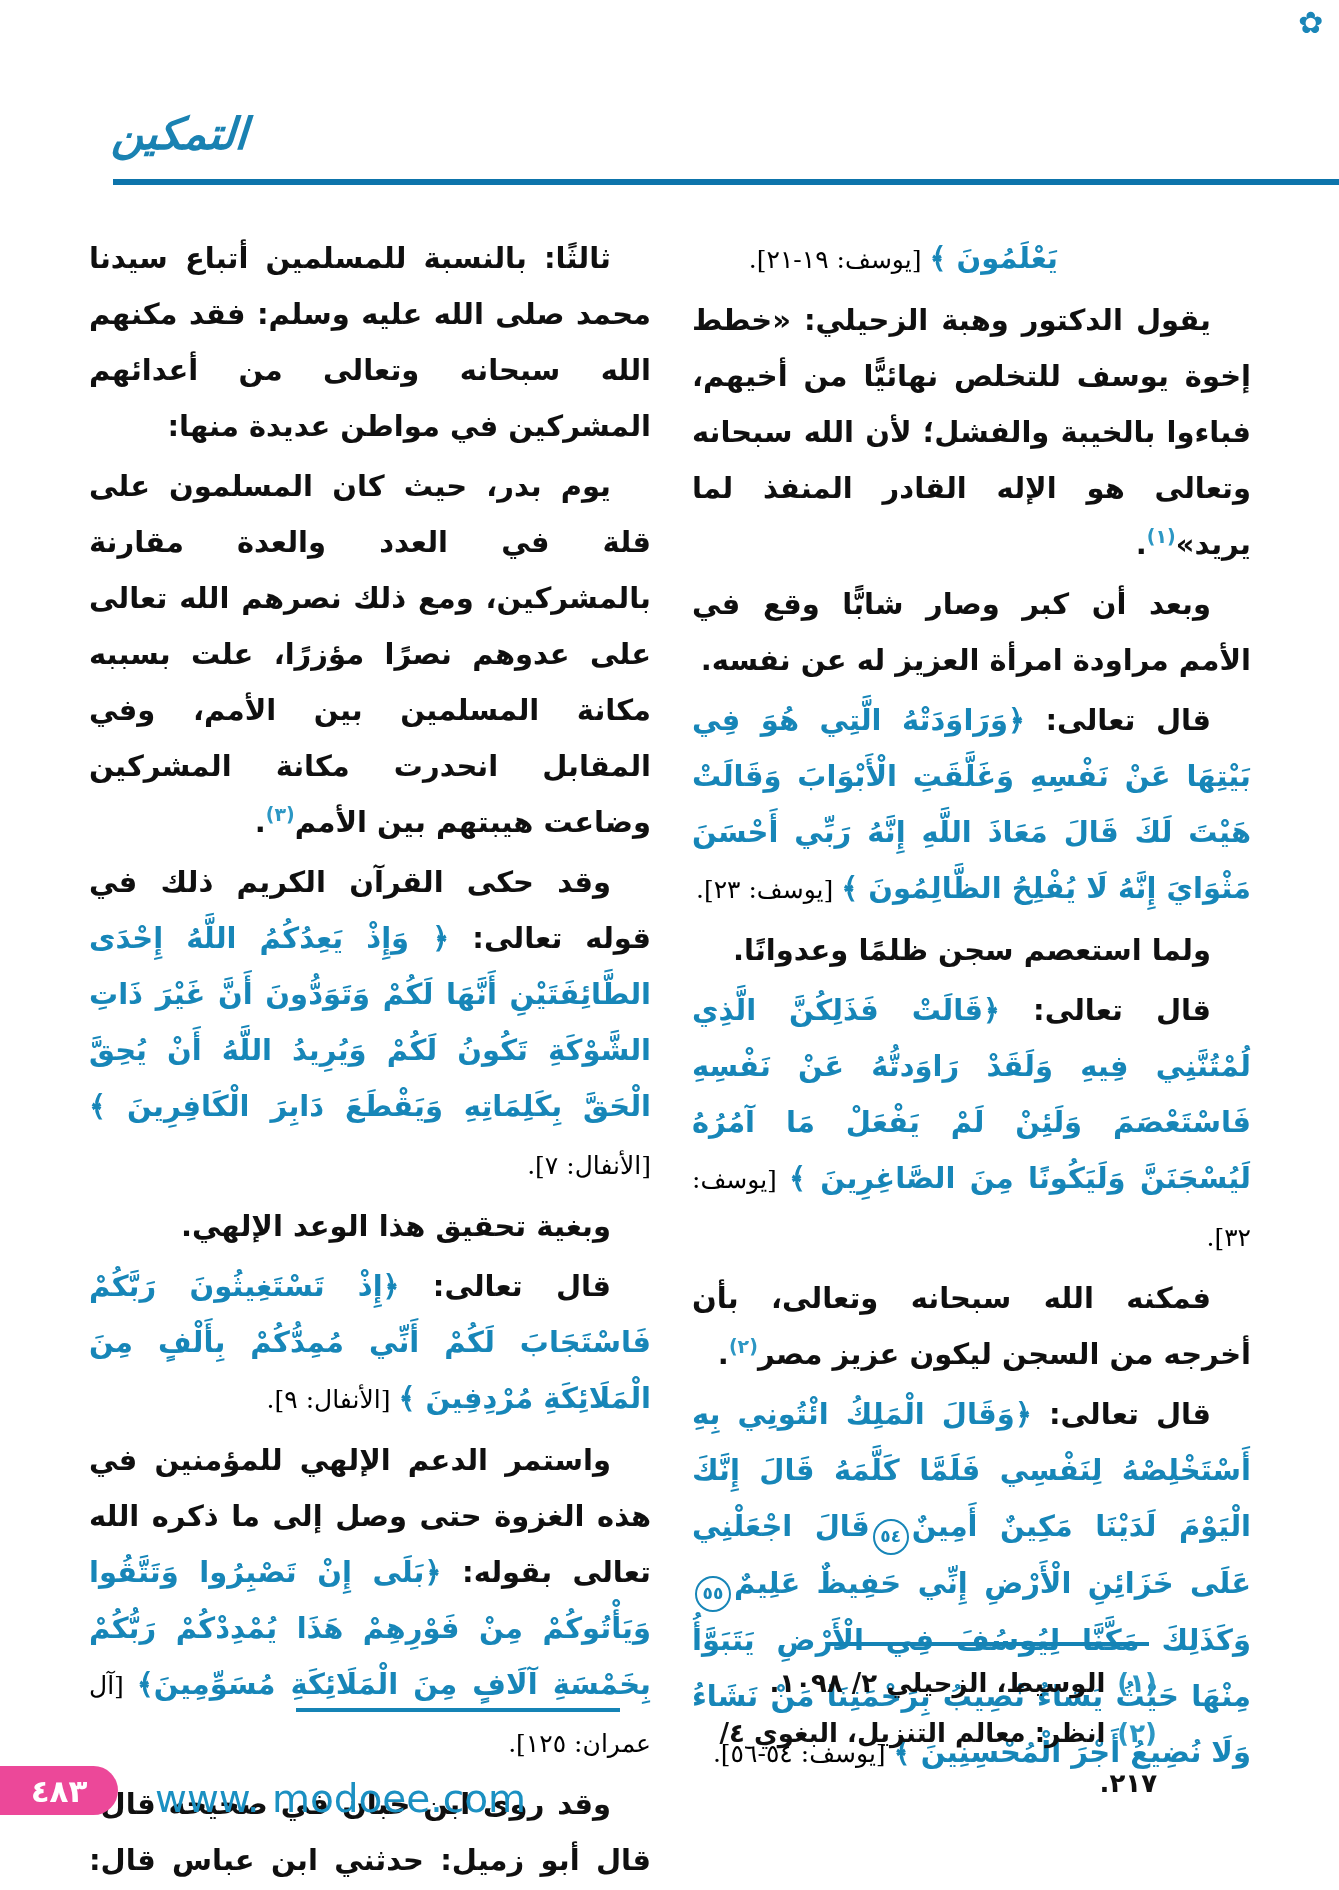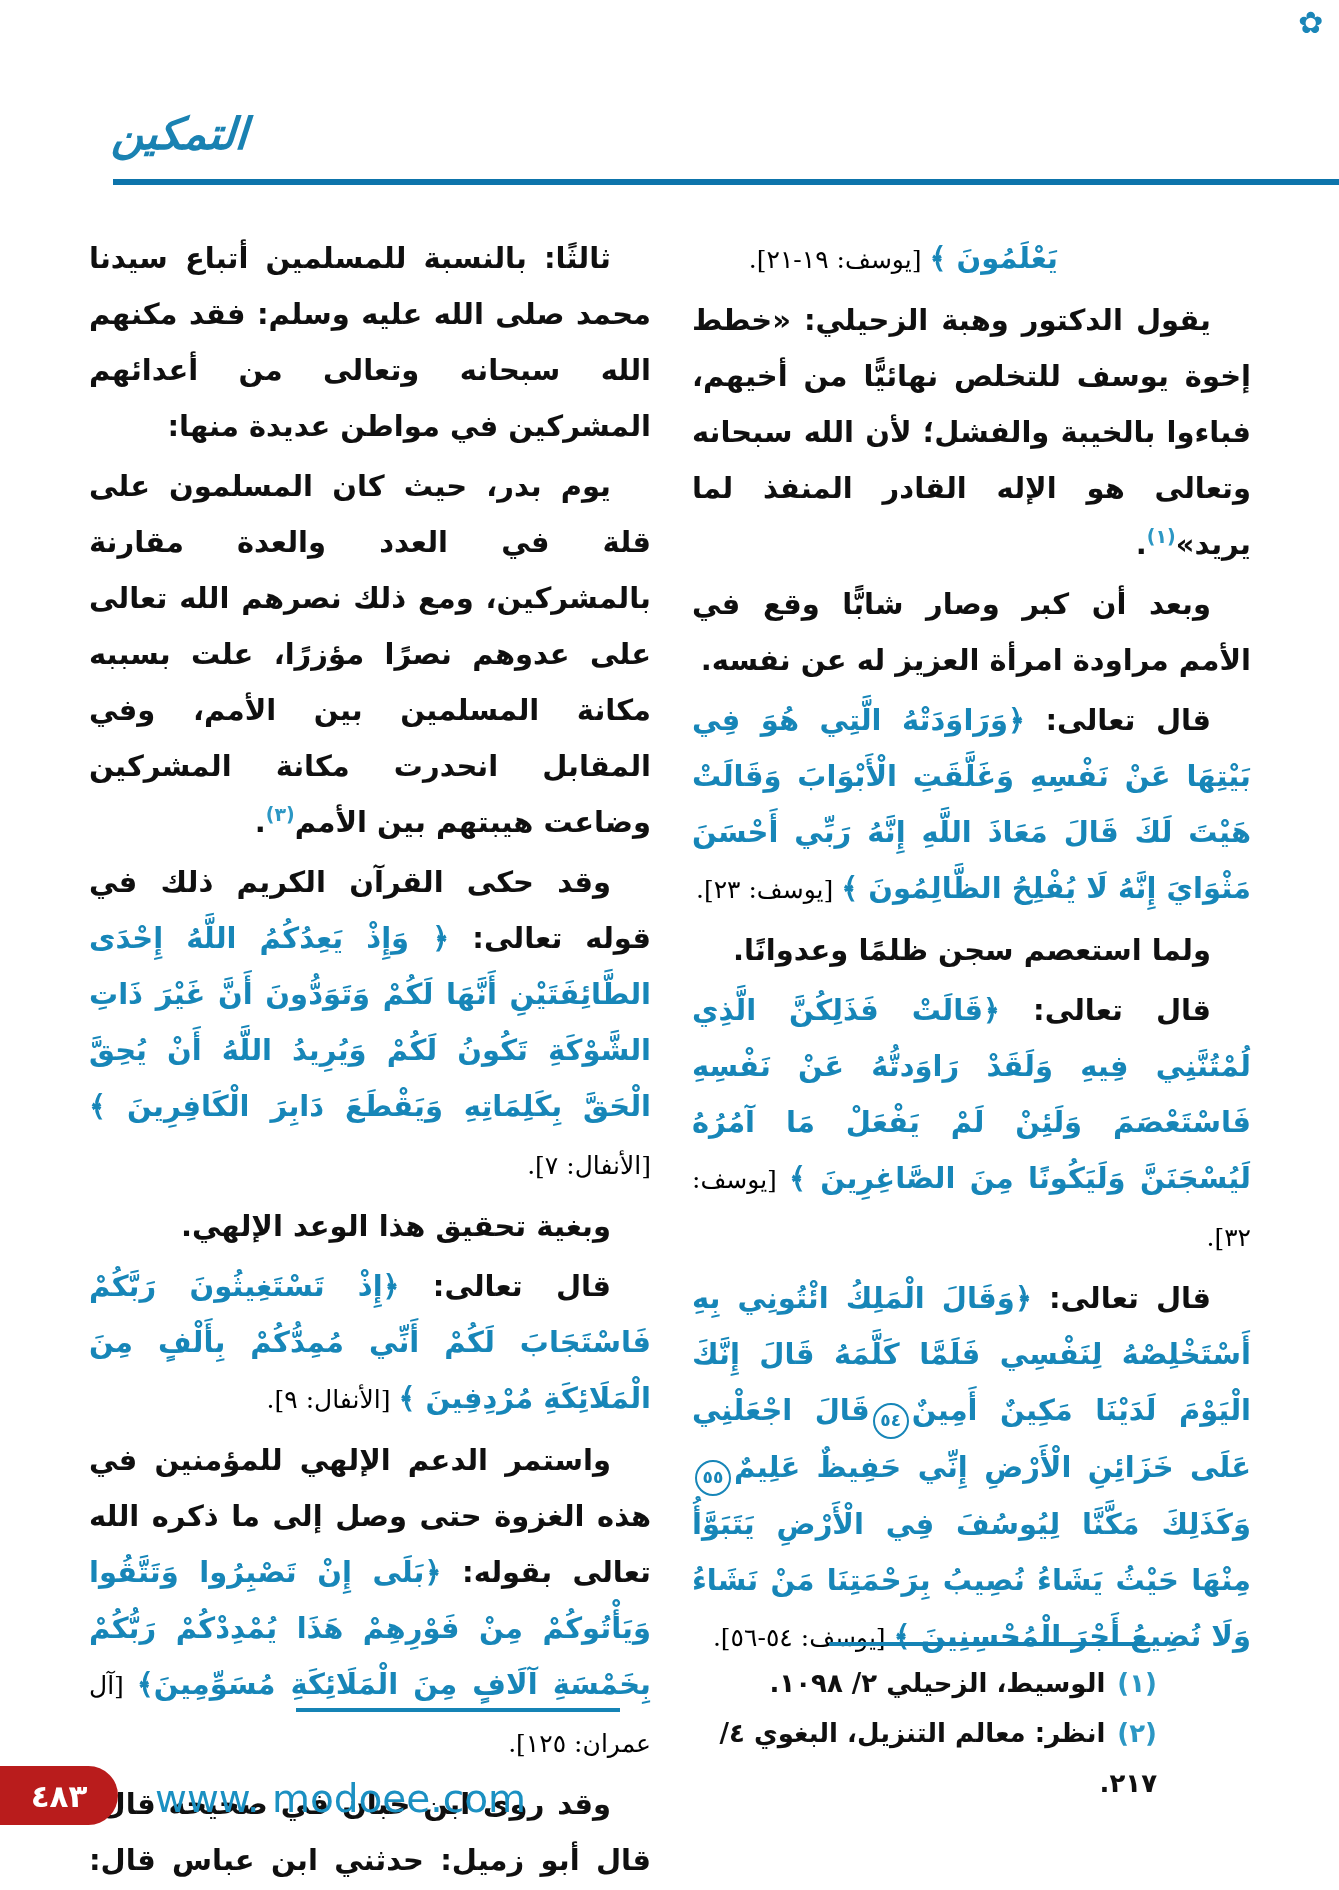--- a/index.html
+++ b/index.html
@@ -65,22 +65,22 @@
   .footnotes-left  { left:85px;  width:570px; top:1708px; }
   .fn-rule { height:4px; background:#1583b5; }
   .footnotes-right .fn-rule { width:320px; margin-right:106px; margin-bottom:12px; }
   .footnotes-left  .fn-rule { width:324px; margin-right:35px;  margin-bottom:10px; }
   .footnotes-right .fn { padding-right:98px; }
   .footnotes-left  .fn { padding-right:64px; }
   .fn-num { color:#2c97c4; margin-left:12px; }
   
   .page-tab {
     position:absolute; left:0; top:1766px;
-    width:118px; height:59px;
-    background:#b91c1c;
+    width:118px; height:49px;
+    background:#ec4899;
     border-radius:0 34px 34px 0;
     color:#ffffff; font-size:31px; font-weight:bold;
     display:flex; align-items:center; justify-content:center;
   }
   .website {
     position:absolute; left:155px; top:1776px;
     color:#1b90c2; font-size:39px; direction:ltr;
     font-family:"DejaVu Sans", sans-serif;
   }
 </style>
@@ -99,20 +99,21 @@
     <p><span>يقول الدكتور وهبة الزحيلي: «خطط إخوة يوسف للتخلص نهائيًّا من أخيهم، فباءوا بالخيبة والفشل؛ لأن الله سبحانه وتعالى هو الإله القادر المنفذ لما يريد»</span><span class="fnref">(١)</span><span>.</span></p>
 
     <p><span>وبعد أن كبر وصار شابًّا وقع في الأمم مراودة امرأة العزيز له عن نفسه.</span></p>
 
     <p><span>قال تعالى: </span><span class="quran">﴿وَرَاوَدَتْهُ الَّتِي هُوَ فِي بَيْتِهَا عَنْ نَفْسِهِ وَغَلَّقَتِ الْأَبْوَابَ وَقَالَتْ هَيْتَ لَكَ قَالَ مَعَاذَ اللَّهِ إِنَّهُ رَبِّي أَحْسَنَ مَثْوَايَ إِنَّهُ لَا يُفْلِحُ الظَّالِمُونَ ﴾</span><span class="ref"> [يوسف: ٢٣].</span></p>
 
     <p><span>ولما استعصم سجن ظلمًا وعدوانًا.</span></p>
 
     <p><span>قال تعالى: </span><span class="quran">﴿قَالَتْ فَذَلِكُنَّ الَّذِي لُمْتُنَّنِي فِيهِ وَلَقَدْ رَاوَدتُّهُ عَنْ نَفْسِهِ فَاسْتَعْصَمَ وَلَئِنْ لَمْ يَفْعَلْ مَا آمُرُهُ لَيُسْجَنَنَّ وَلَيَكُونًا مِنَ الصَّاغِرِينَ ﴾</span><span class="ref"> [يوسف: ٣٢].</span></p>
 
+    <p><span>فمكنه الله سبحانه وتعالى، بأن أخرجه من السجن ليكون عزيز مصر</span><span class="fnref">(٢)</span><span>.</span></p>
 
     <p><span>قال تعالى: </span><span class="quran">﴿وَقَالَ الْمَلِكُ ائْتُونِي بِهِ أَسْتَخْلِصْهُ لِنَفْسِي فَلَمَّا كَلَّمَهُ قَالَ إِنَّكَ الْيَوْمَ لَدَيْنَا مَكِينٌ أَمِينٌ</span><span class="ayah-badge">٥٤</span><span class="quran">قَالَ اجْعَلْنِي عَلَى خَزَائِنِ الْأَرْضِ إِنِّي حَفِيظٌ عَلِيمٌ</span><span class="ayah-badge">٥٥</span><span class="quran">وَكَذَلِكَ مَكَّنَّا لِيُوسُفَ فِي الْأَرْضِ يَتَبَوَّأُ مِنْهَا حَيْثُ يَشَاءُ نُصِيبُ بِرَحْمَتِنَا مَنْ نَشَاءُ وَلَا نُضِيعُ أَجْرَ الْمُحْسِنِينَ ﴾</span><span class="ref"> [يوسف: ٥٤-٥٦].</span></p>
   </section>
 
   <section class="col col-left">
     <p><span>ثالثًا: بالنسبة للمسلمين أتباع سيدنا محمد صلى الله عليه وسلم: فقد مكنهم الله سبحانه وتعالى من أعدائهم المشركين في مواطن عديدة منها:</span></p>
 
     <p><span>يوم بدر، حيث كان المسلمون على قلة في العدد والعدة مقارنة بالمشركين، ومع ذلك نصرهم الله تعالى على عدوهم نصرًا مؤزرًا، علت بسببه مكانة المسلمين بين الأمم، وفي المقابل انحدرت مكانة المشركين وضاعت هيبتهم بين الأمم</span><span class="fnref">(٣)</span><span>.</span></p>
 
     <p><span>وقد حكى القرآن الكريم ذلك في قوله تعالى: </span><span class="quran">﴿ وَإِذْ يَعِدُكُمُ اللَّهُ إِحْدَى الطَّائِفَتَيْنِ أَنَّهَا لَكُمْ وَتَوَدُّونَ أَنَّ غَيْرَ ذَاتِ الشَّوْكَةِ تَكُونُ لَكُمْ وَيُرِيدُ اللَّهُ أَنْ يُحِقَّ الْحَقَّ بِكَلِمَاتِهِ وَيَقْطَعَ دَابِرَ الْكَافِرِينَ ﴾</span><span class="ref"> [الأنفال: ٧].</span></p>

